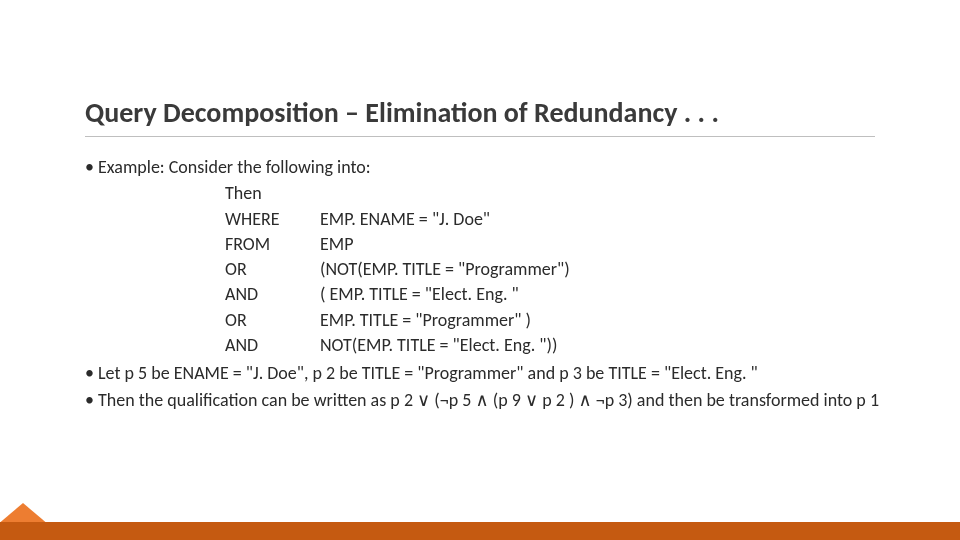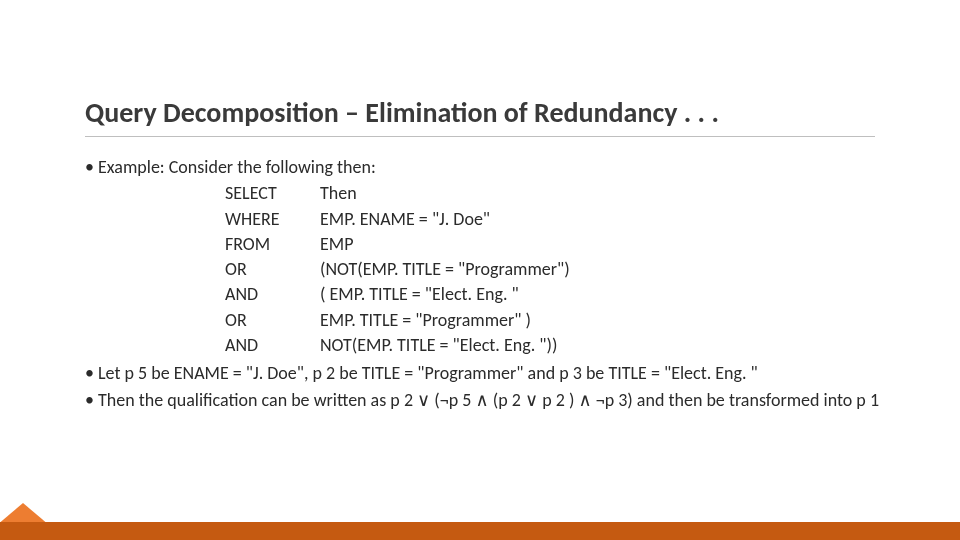--- a/index.html
+++ b/index.html
@@ -87,25 +87,24 @@
 <body>
 
 <div class="slide">
 
   <div class="title-wrap">
     <h1 class="title">Query Decomposition – Elimination of Redundancy . . .</h1>
   </div>
 
   <div class="body">
 
-    <div class="bullet">• Example: Consider the following then:</div>
+    <div class="bullet">• Example: Consider the following into:</div>
 
     <div class="query-block">
       <div class="q-row">
-        <div class="q-kw">SELECT</div>
         <div class="q-val">Then</div>
       </div>
       <div class="q-row">
         <div class="q-kw">WHERE</div>
         <div class="q-val">EMP. ENAME = "J. Doe"</div>
       </div>
       <div class="q-row">
         <div class="q-kw">FROM</div>
         <div class="q-val">EMP</div>
       </div>
@@ -123,20 +122,20 @@
       </div>
       <div class="q-row">
         <div class="q-kw">AND</div>
         <div class="q-val"> NOT(EMP. TITLE = "Elect. Eng. "))</div>
       </div>
     </div>
 
     <div class="bullet">• Let p 5 be ENAME = "J. Doe", p 2 be TITLE = "Programmer" and p 3 be TITLE = "Elect. Eng. "</div>
 
     <div class="bullet">
-      <span> • Then the qualification can be written as p 2 </span><span class="logic-op">∨</span><span> (¬p 5 </span><span class="logic-op">∧</span><span> (p 2 </span><span class="logic-op">∨</span><span> p 2 ) </span><span class="logic-op">∧</span><span> ¬p 3) and then be transformed    into p 1</span>
+      <span> • Then the qualification can be written as p 2 </span><span class="logic-op">∨</span><span> (¬p 5 </span><span class="logic-op">∧</span><span> (p 9 </span><span class="logic-op">∨</span><span> p 2 ) </span><span class="logic-op">∧</span><span> ¬p 3) and then be transformed    into p 1</span>
     </div>
 
   </div>
 
   <div class="wedge"></div>
   <div class="footer-bar"></div>
 </div>
 
 </body></html>

